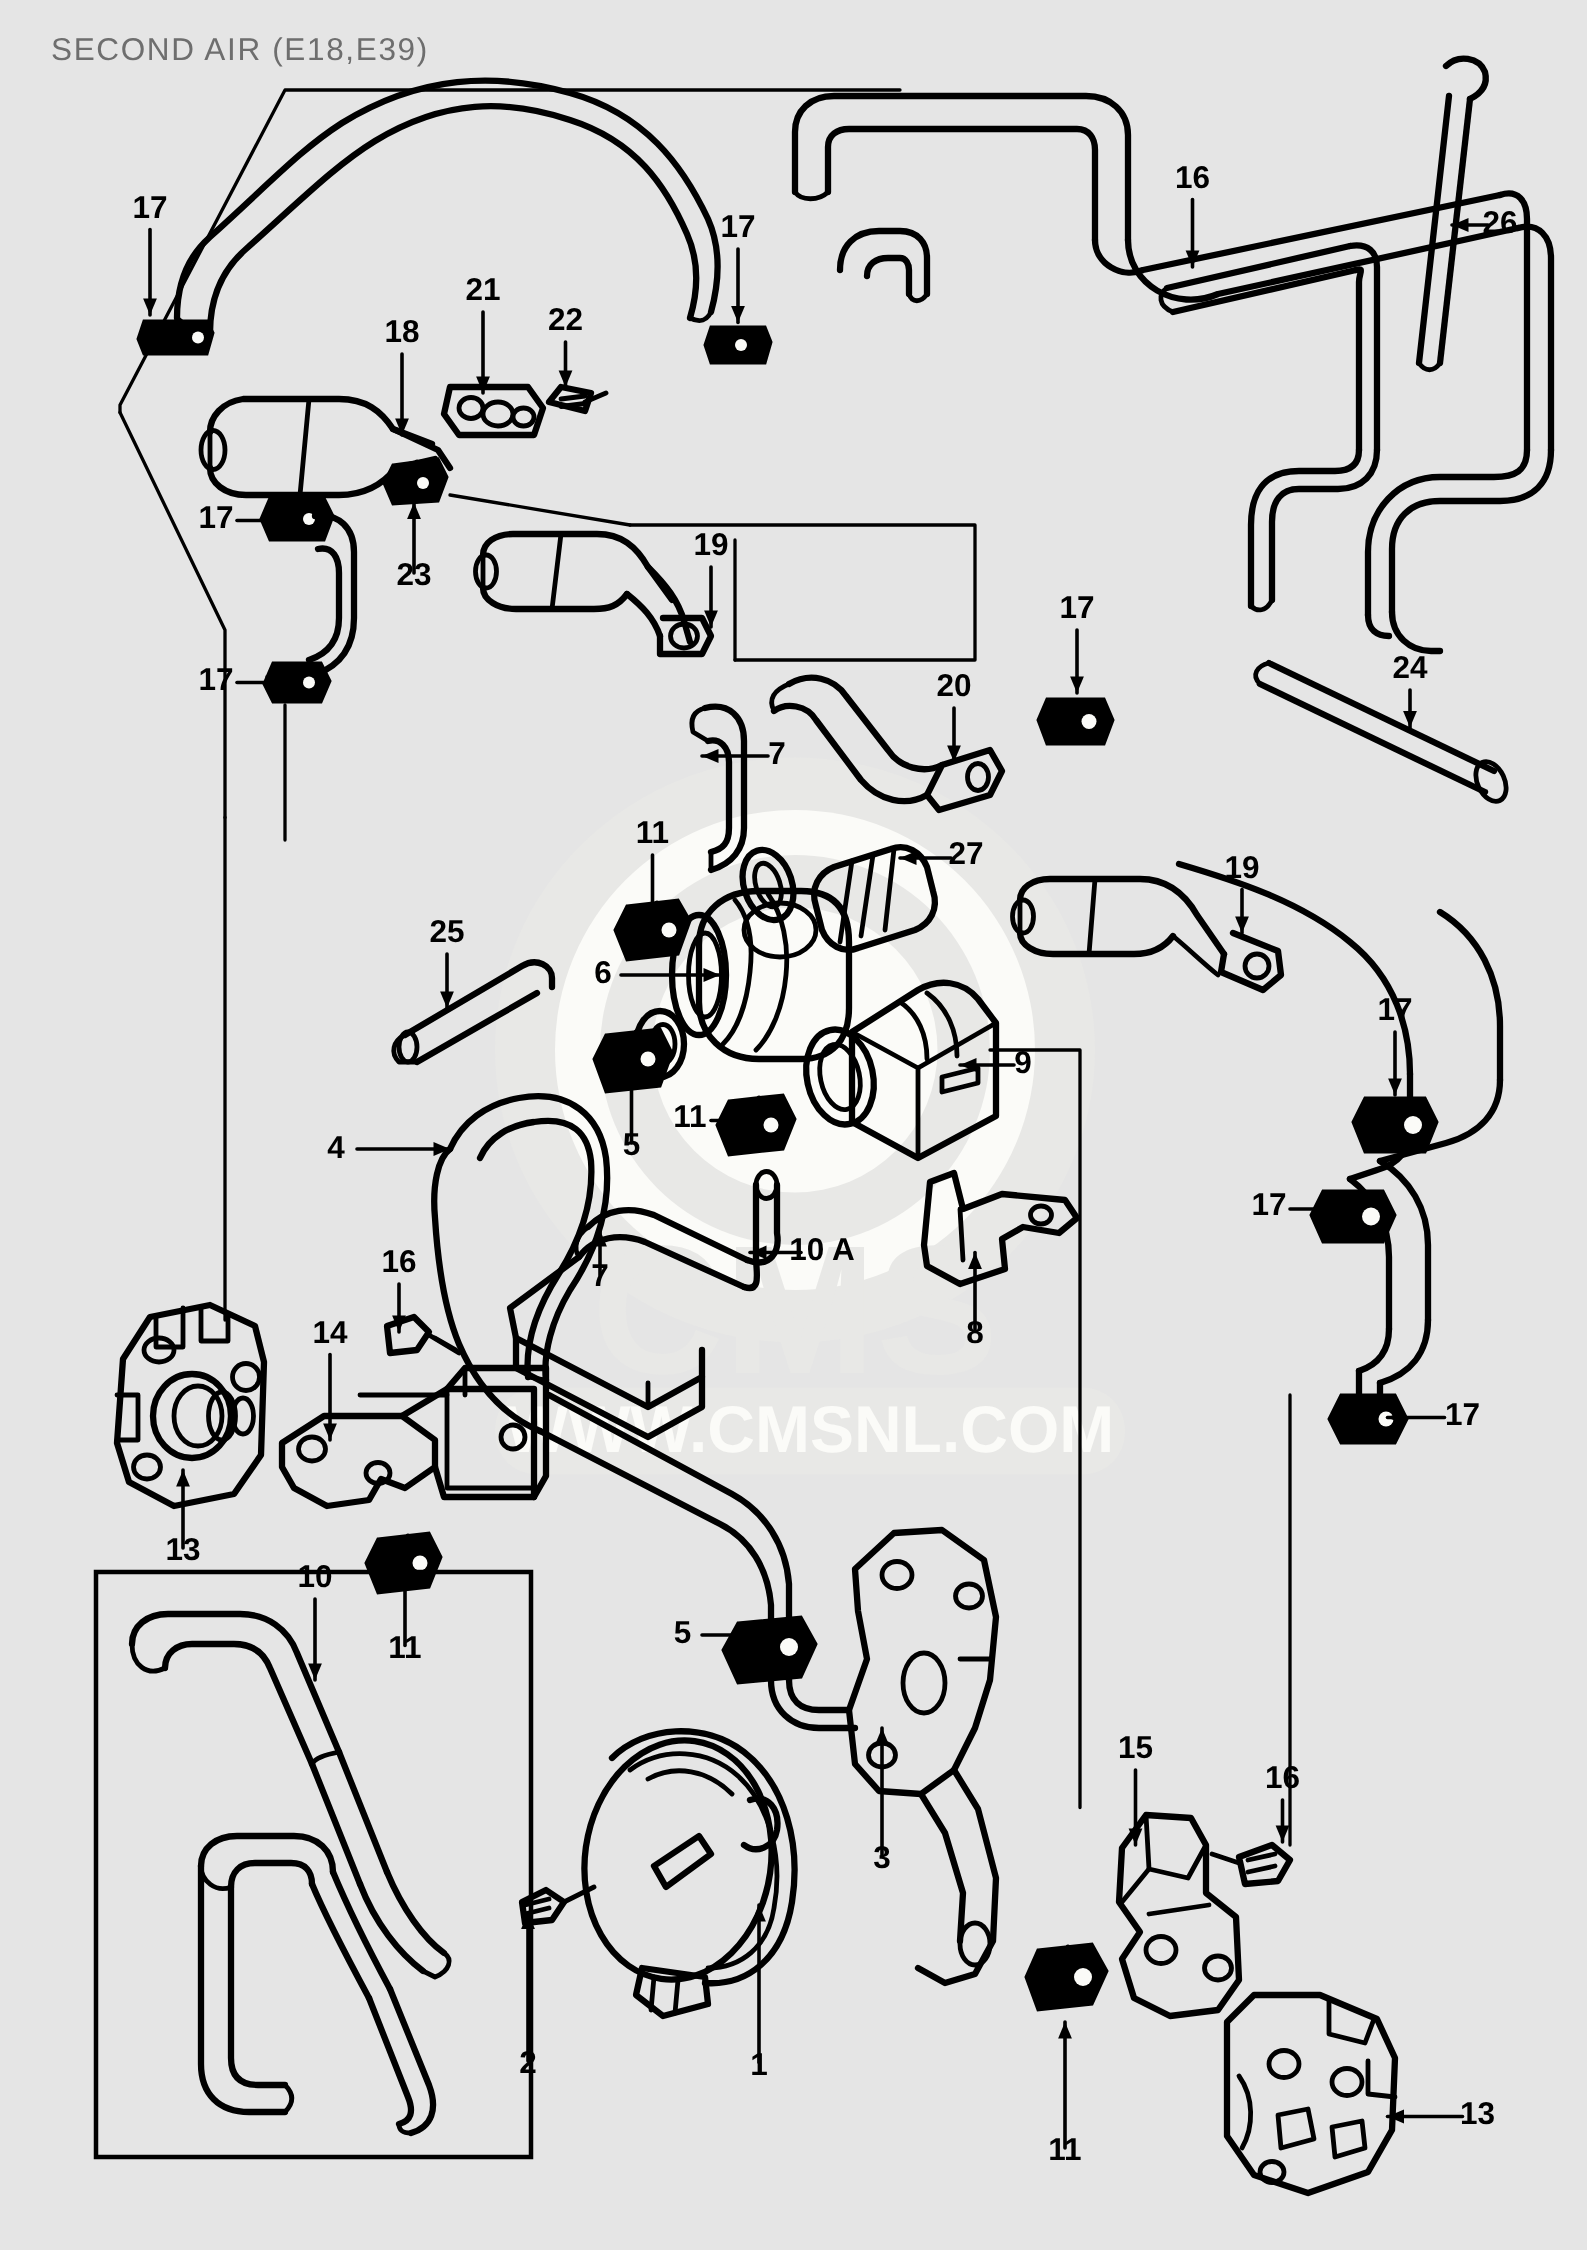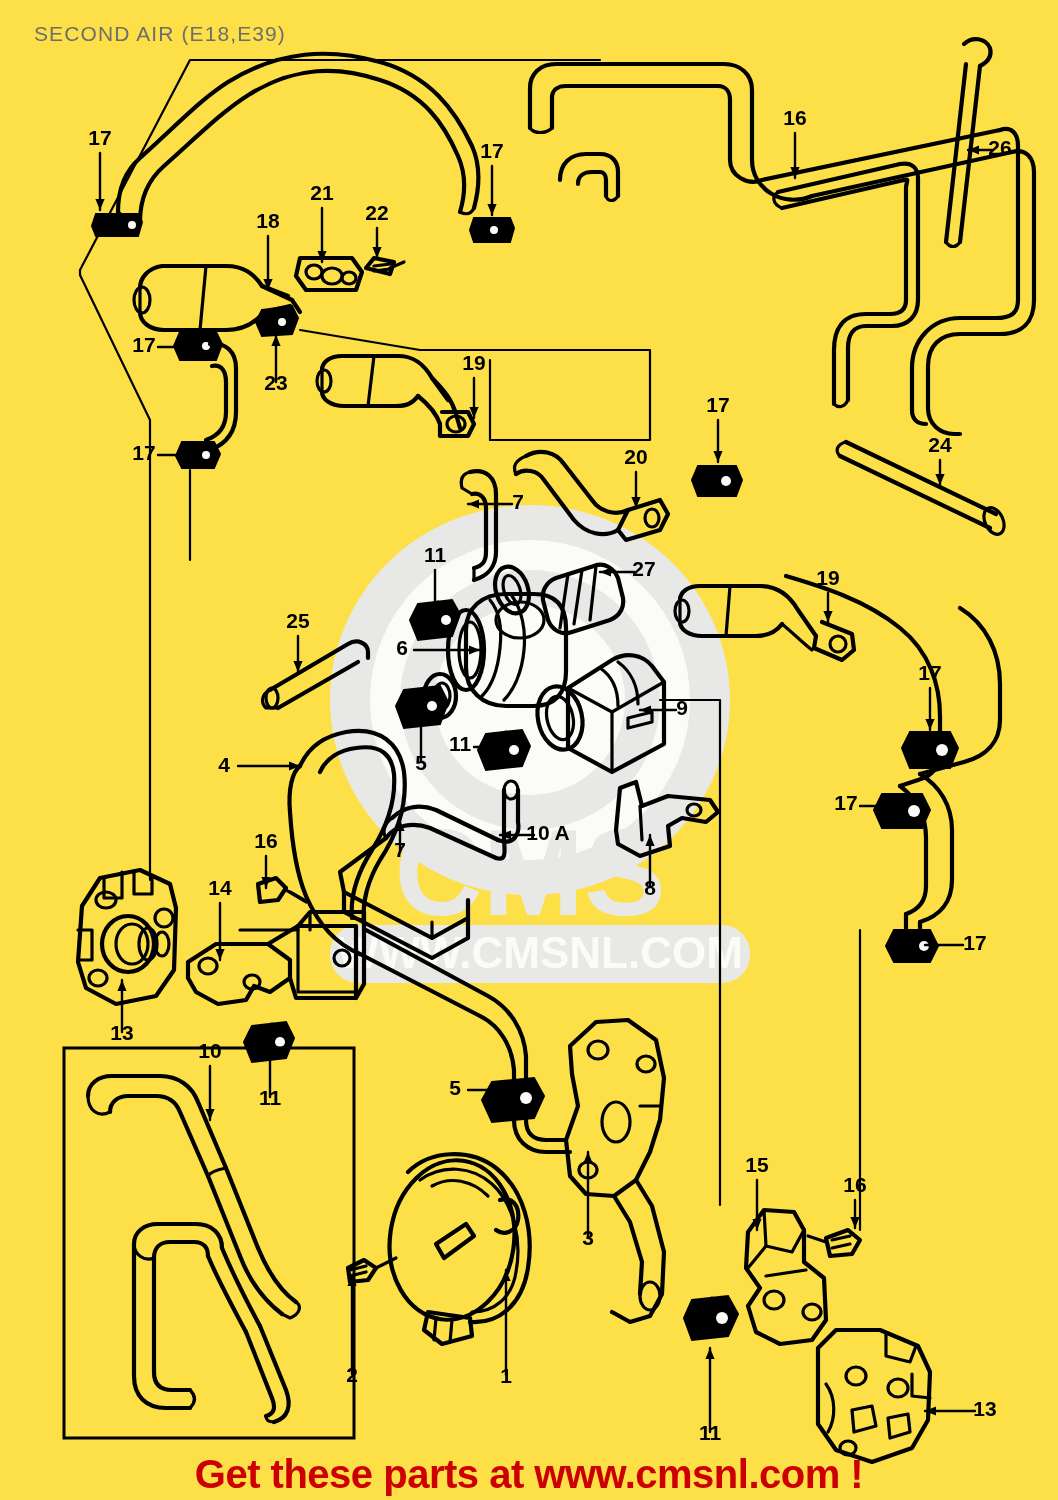--- a/index.html
+++ b/index.html
@@ -1,17 +1,17 @@
 <!DOCTYPE html>
 <html><head>
 <meta charset="utf-8">
 <style>
   html,body{margin:0;padding:0;background:#fbfbf8;}
   body{width:1058px;height:1500px;font-family:"Liberation Sans",sans-serif;overflow:hidden;position:relative;}
-  #sheet{position:absolute;left:0;top:0;width:1058px;height:1500px;background:#fde047;}
+  #sheet{position:absolute;left:0;top:0;width:1058px;height:1500px;background:#e5e5e5;}
   #title{position:absolute;left:34px;top:22px;font-size:21px;letter-spacing:1.1px;color:#6e6e6e;font-family:"Liberation Sans",sans-serif;white-space:nowrap;}
   #footer{position:absolute;left:0;top:1452px;width:1058px;text-align:center;color:#cc0000;font-size:40px;font-family:"Liberation Sans",sans-serif;font-weight:bold;letter-spacing:-0.5px;white-space:nowrap;}
   svg#art{position:absolute;left:0;top:0;width:1058px;height:1500px;}
   .cl{fill:none;stroke:#000;stroke-width:4.2;stroke-linecap:round;stroke-linejoin:round;}
   .cl2{fill:none;stroke:#000;stroke-width:3.2;stroke-linecap:round;stroke-linejoin:round;}
   .thin{fill:none;stroke:#000;stroke-width:2.2;stroke-linecap:round;stroke-linejoin:round;}
   .lead{fill:none;stroke:#000;stroke-width:2.4;stroke-linecap:round;}
   .solidb{fill:#000;stroke:#000;stroke-width:2;}
   .num{font-family:"Liberation Sans",sans-serif;font-size:21px;font-weight:bold;fill:#000;}
   .wm{fill:#e8e8e6;}
@@ -646,14 +646,13 @@
         </g>
         <g>
           <path class="lead" d="M634,572 L600,572"></path>
           <path d="M600,572 L611,576.6 L611,567.4 Z" fill="#000"></path>
           <text class="num" x="644" y="576" text-anchor="middle">27</text>
         </g>
       </g>
 
   </svg>
 
-  <div id="footer">Get these parts at www.cmsnl.com !</div>
 </div>
 
 </body></html>

